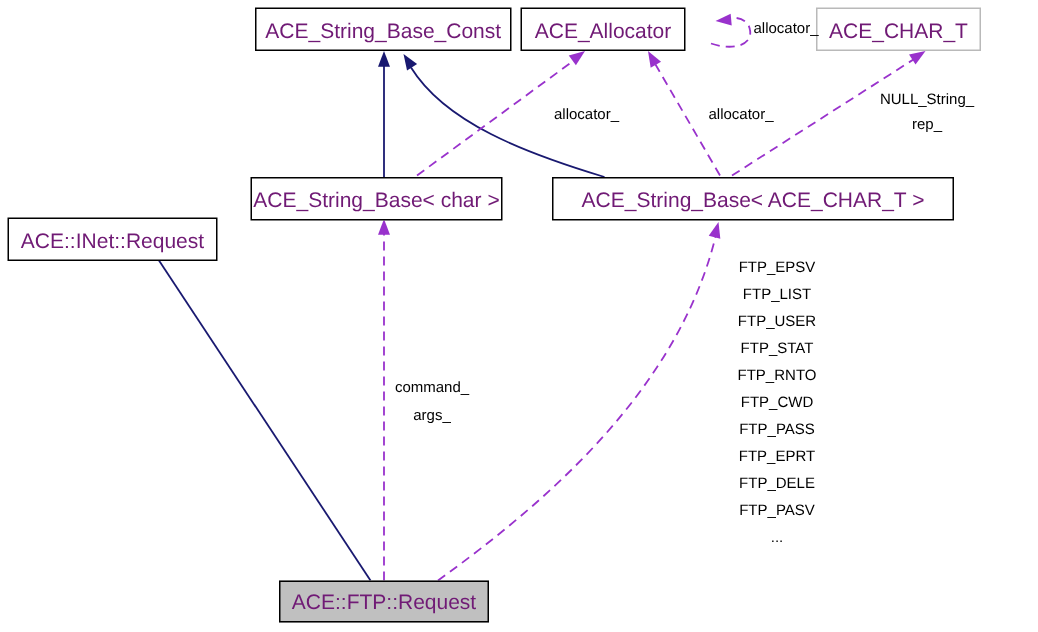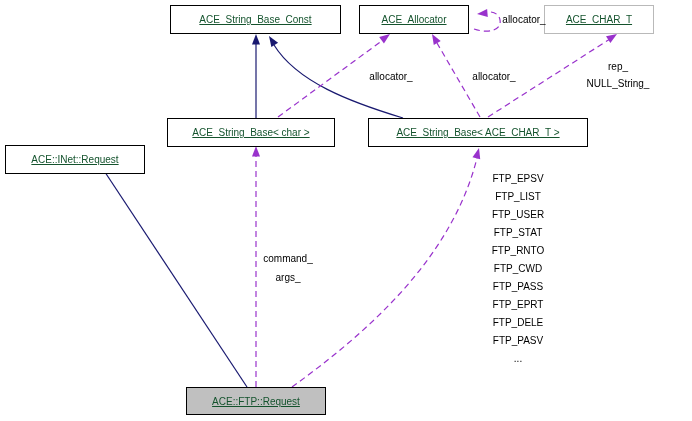--- a/index.html
+++ b/index.html
@@ -10,24 +10,23 @@
     font-family:"Liberation Sans", sans-serif;
     overflow:hidden;
   }
   .edges{position:absolute;left:0;top:0;width:692px;height:421px;}
   .node{
     position:absolute;
     box-sizing:border-box;
     display:flex;align-items:center;justify-content:center;
     background:#ffffff;
     border:1.2px solid #000000;
-    font-size:10px;color:#14532d;
+    font-size:14px;color:#701a75;
     white-space:nowrap;
     text-align:center;
-    text-decoration:underline;
   }
   .node.undocumented{border-color:#b9b9b9;}
   .node.current{background:#c0c0c0;border-width:1.5px;}
   .elabel{
     position:absolute;
     transform:translateX(-50%);
     font-size:10px;color:#000000;
     white-space:nowrap;
     text-align:center;
     line-height:18px;
@@ -64,41 +63,41 @@
 
     <path d="M 474,29 C 489,34 502,30 500,20 C 499,13 491,10 482,13" stroke="#9932cc" stroke-width="1.2" stroke-dasharray="6,4" fill="none"></path>
     <polygon points="0,0 -4,10.5 4,10.5" fill="#9932cc" transform="translate(477,14) rotate(-95)"></polygon>
 
     <path d="M 292,387 C 368,332 452,258 477,158" stroke="#9932cc" stroke-width="1.2" stroke-dasharray="6,4" fill="none"></path>
     <polygon points="0,0 -4,10.5 4,10.5" fill="#9932cc" transform="translate(479,148) rotate(14.6)"></polygon>
   </svg>
 
   <div class="node" style="left:170px;top:5px;width:171px;height:29px;">ACE_String_Base_Const</div>
 
-  <div class="node" style="left:359px;top:5px;width:110px;height:29px;">ACE_Allocator</div>
+  <div class="node" style="left:347px;top:5px;width:110px;height:29px;">ACE_Allocator</div>
 
   <div class="node undocumented" style="left:544px;top:5px;width:110px;height:29px;">ACE_CHAR_T</div>
 
   <div class="node" style="left:5px;top:118px;width:140px;height:29px;margin-top:27px;">ACE::INet::Request</div>
 
   <div class="node" style="left:167px;top:118px;width:168px;height:29px;">ACE_String_Base&lt; char &gt;</div>
 
-  <div class="node" style="left:368px;top:118px;width:220px;height:29px;">ACE_String_Base&lt; ACE_CHAR_T &gt;</div>
+  <div class="node" style="left:368px;top:118px;width:268px;height:29px;">ACE_String_Base&lt; ACE_CHAR_T &gt;</div>
 
   <div class="node current" style="left:186px;top:387px;width:140px;height:28px;text-align:right;">ACE::FTP::Request</div>
 
   <div class="elabel" style="left:524px;top:11px;">allocator_</div>
 
   <div class="elabel" style="left:391px;top:68px;">allocator_</div>
 
   <div class="elabel" style="left:494px;top:68px;">allocator_</div>
 
   <div class="elabel" style="left:618px;top:58px;line-height:17px;">
+    <div>NULL_String_</div>
     <div>rep_</div>
-    <div>NULL_String_</div>
   </div>
 
   <div class="elabel" style="left:288px;top:249px;line-height:19px;">
     <div>command_</div>
     <div>args_</div>
   </div>
 
   <div class="elabel" style="left:518px;top:170px;line-height:18px;">
     <div>FTP_EPSV</div>
     <div>FTP_LIST</div>

